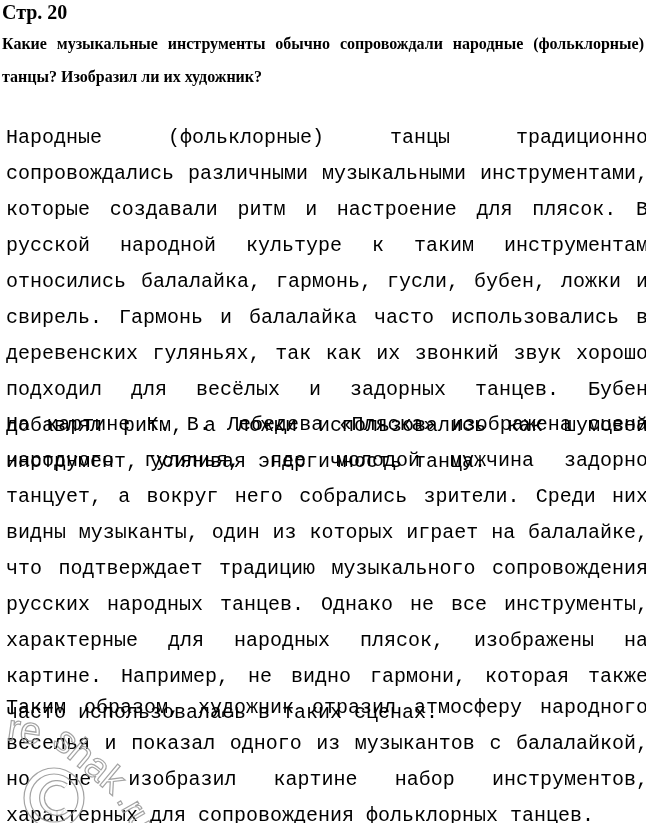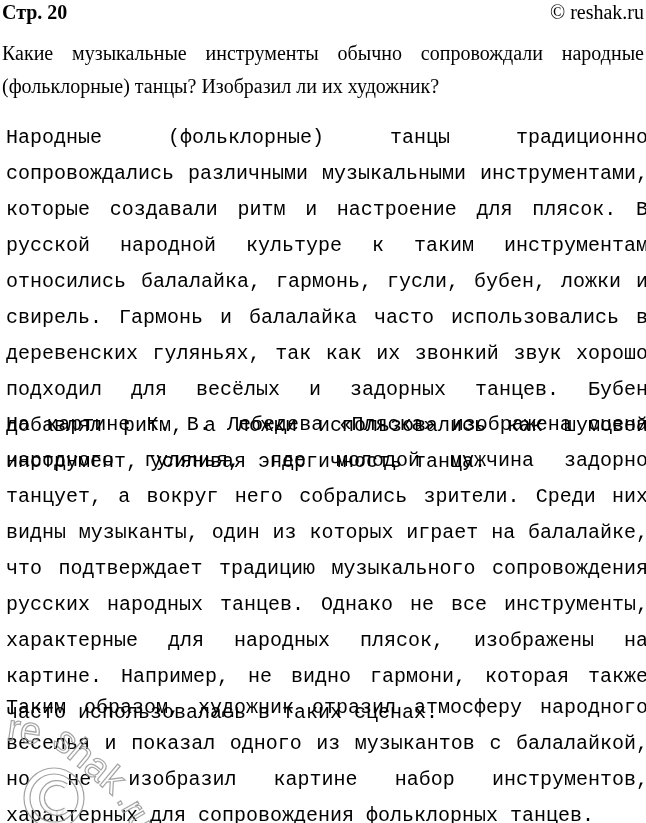--- a/index.html
+++ b/index.html
@@ -35,24 +35,24 @@
     }
     .page-num {
       font-weight: bold;
     }
     .copyright {
       font-weight: normal;
     }
     .question {
       position: absolute;
       left: 2px;
-      top: 37px;
+      top: 28px;
       width: 642px;
-      font-weight: normal;
-      font-size: 20px;
+      font-weight: bold;
+      font-size: 16px;
       line-height: 32.5px;
       text-align: justify;
       text-align-last: left;
     }
     .body-text {
       position: absolute;
       left: 2px;
       width: 642px;
       font-size: 20px;
       line-height: 36px;
@@ -75,21 +75,20 @@
       opacity: 0.9;
     }
   </style>
 </head>
 <body>
 
 <div class="page">
 
   <div class="header-row">
     <span class="page-num">Стр. 20</span>
-    <span class="copyright">© reshak.ru</span>
   </div>
 
   <div class="question">Какие музыкальные инструменты обычно сопровождали народные (фольклорные) танцы? Изобразил ли их художник?</div>
 
   <p class="body-text" id="p1">Народные (фольклорные) танцы традиционно сопровождались различными музыкальными инструментами, которые создавали ритм и настроение для плясок. В русской народной культуре к таким инструментам относились балалайка, гармонь, гусли, бубен, ложки и свирель. Гармонь и балалайка часто использовались в деревенских гуляньях, так как их звонкий звук хорошо подходил для весёлых и задорных танцев. Бубен добавлял ритм, а ложки использовались как шумовой инструмент, усиливая энергичность танца.</p>
   <p class="body-text" id="p2">На картине К. В. Лебедева «Пляска» изображена сцена народного гулянья, где молодой мужчина задорно танцует, а вокруг него собрались зрители. Среди них видны музыканты, один из которых играет на балалайке, что подтверждает традицию музыкального сопровождения русских народных танцев. Однако не все инструменты, характерные для народных плясок, изображены на картине. Например, не видно гармони, которая также часто использовалась в таких сценах.</p>
   <p class="body-text" id="p3">Таким образом, художник отразил атмосферу народного веселья и показал одного из музыкантов с балалайкой, но не изобразил картине набор инструментов, характерных для сопровождения фольклорных танцев.</p>
 
   <svg class="watermark" viewBox="0 0 180 130" xmlns="http://www.w3.org/2000/svg">
     <g fill="none" stroke="#9a9a9a" stroke-width="1.2">

